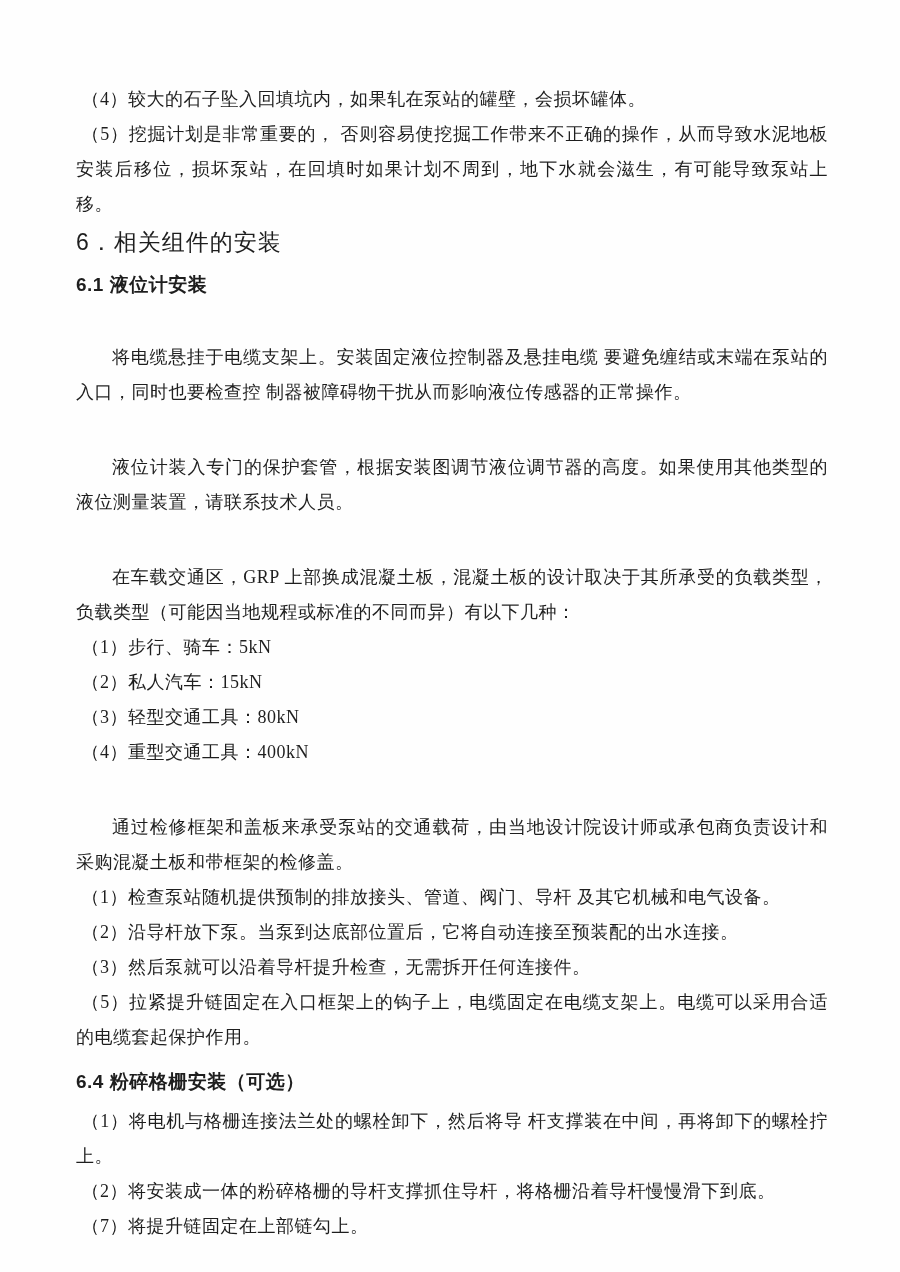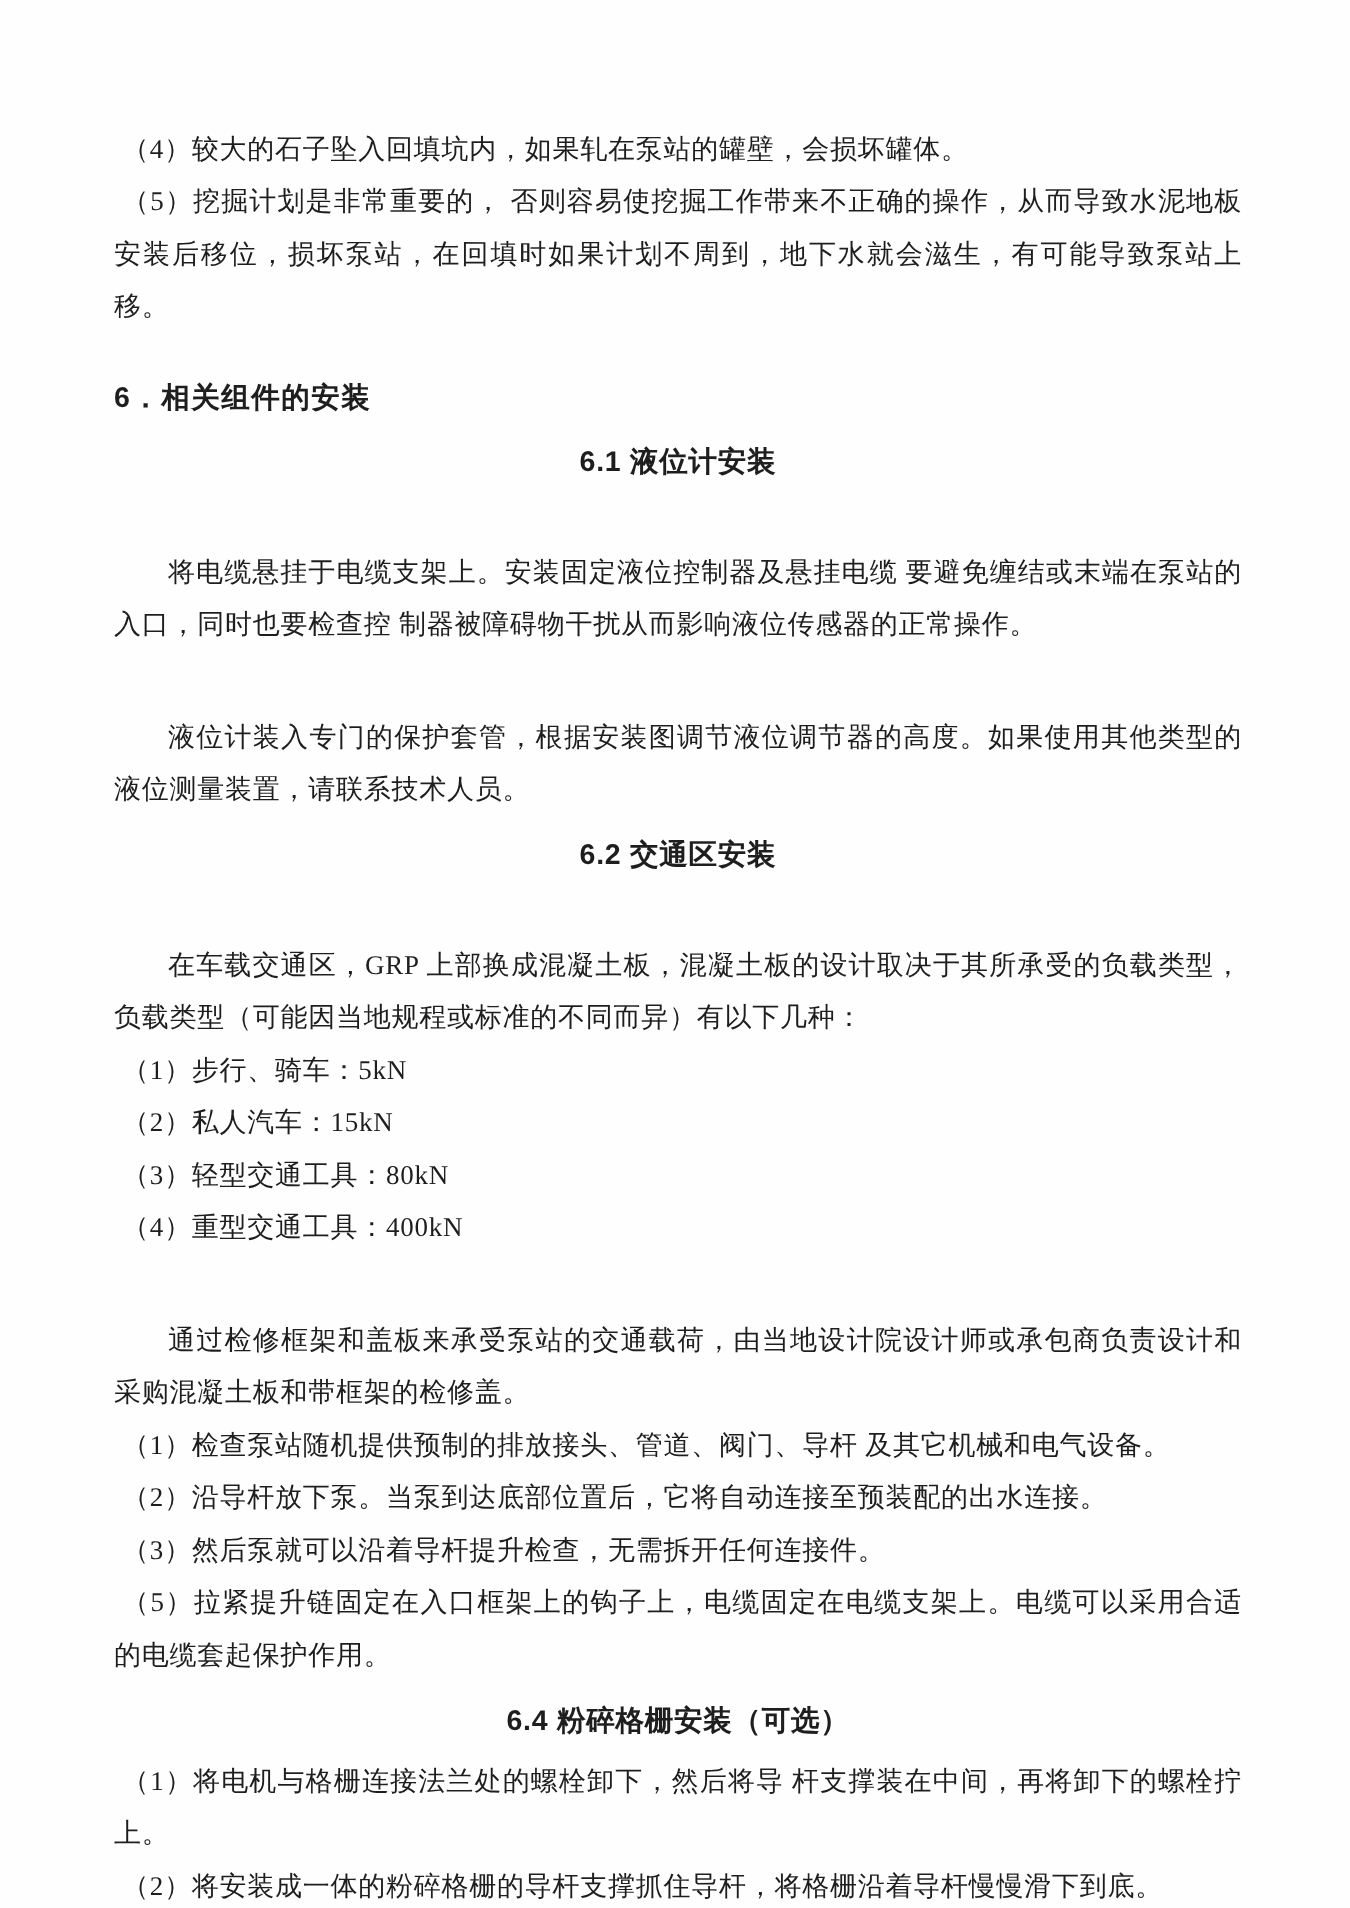--- a/index.html
+++ b/index.html
@@ -32,52 +32,50 @@
   }
   .para {
     text-indent: 2em;
     margin-top: 40px;
   }
   .li {
     text-indent: 0.3em;
   }
   
   .h1 {
-    margin: 28px 0 12px 0;
+    margin: 4px 0 12px 0;
     font-family: "Liberation Sans", "DejaVu Sans", sans-serif;
-    font-weight: bold;
-    font-size: 19px;
+    font-weight: normal;
+    font-size: 23px;
     line-height: 32px;
     letter-spacing: 1px;
   }
   .h2 {
     margin: 12px 0 7px 0;
     font-family: "Liberation Sans", "DejaVu Sans", sans-serif;
     font-weight: bold;
     font-size: 19px;
     line-height: 30px;
     letter-spacing: 0.5px;
-    text-align: center;
   }
 </style>
 </head>
 <body>
 
 <div class="page">
 
   <p class="li">（4）较大的石子坠入回填坑内，如果轧在泵站的罐壁，会损坏罐体。</p>
   <p class="li">（5）挖掘计划是非常重要的， 否则容易使挖掘工作带来不正确的操作，从而导致水泥地板安装后移位，损坏泵站，在回填时如果计划不周到，地下水就会滋生，有可能导致泵站上移。</p>
 
   <div class="h1">6．相关组件的安装</div>
 
   <div class="h2">6.1 液位计安装</div>
   <p class="para">将电缆悬挂于电缆支架上。安装固定液位控制器及悬挂电缆 要避免缠结或末端在泵站的入口，同时也要检查控 制器被障碍物干扰从而影响液位传感器的正常操作。</p>
   <p class="para">液位计装入专门的保护套管，根据安装图调节液位调节器的高度。如果使用其他类型的液位测量装置，请联系技术人员。</p>
 
-  <div class="h2">6.2 交通区安装</div>
   <p class="para">在车载交通区，GRP 上部换成混凝土板，混凝土板的设计取决于其所承受的负载类型， 负载类型（可能因当地规程或标准的不同而异）有以下几种：</p>
   <p class="li">（1）步行、骑车：5kN</p>
   <p class="li">（2）私人汽车：15kN</p>
   <p class="li">（3）轻型交通工具：80kN</p>
   <p class="li">（4）重型交通工具：400kN</p>
   <p class="para">通过检修框架和盖板来承受泵站的交通载荷，由当地设计院设计师或承包商负责设计和采购混凝土板和带框架的检修盖。</p>
 
   <p class="li">（1）检查泵站随机提供预制的排放接头、管道、阀门、导杆 及其它机械和电气设备。</p>
   <p class="li">（2）沿导杆放下泵。当泵到达底部位置后，它将自动连接至预装配的出水连接。</p>
   <p class="li">（3）然后泵就可以沿着导杆提升检查，无需拆开任何连接件。</p>

